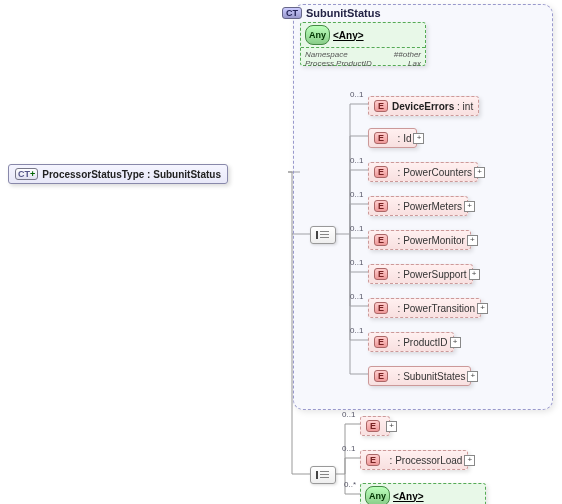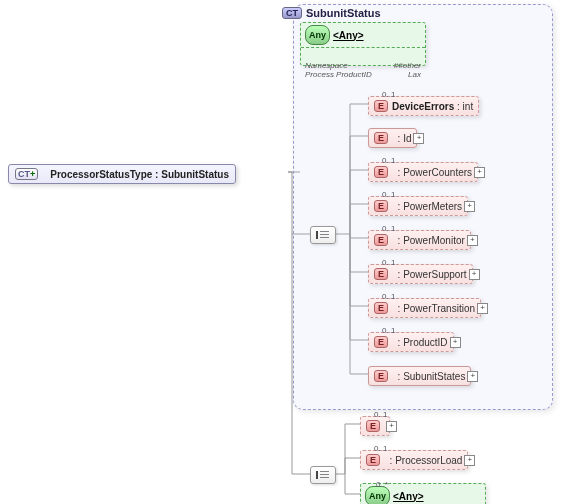--- a/index.html
+++ b/index.html
@@ -28,21 +28,21 @@
 }
 .ct-badge {
   display: inline-block;
   background: linear-gradient(#fff, #e0e0f0);
   border: 1px solid #778;
   border-radius: 3px;
   padding: 0 2px;
   font-size: 9px;
   font-weight: bold;
   color: #558;
-  margin-right: 12px;
+  margin-right: 4px;
 }
 .ct-badge .plus {
   color: #060;
   font-weight: bold;
 }
 .subunit-panel {
   position: absolute;
   left: 293px;
   top: 4px;
   width: 258px;
@@ -103,21 +103,21 @@
   color: #030;
   margin-right: 3px;
 }
 .any-label {
   font-weight: bold;
   font-size: 10px;
   text-decoration: underline;
 }
 .any-details {
   border-top: 1px dashed #5a5;
-  padding: 13px 4px;
+  padding: 2px 4px;
   font-size: 8px;
   color: #555;
   font-style: italic;
 }
 .any-details .row { display: flex; justify-content: space-between; }
 .sequence-icon {
   position: absolute;
   width: 24px;
   height: 16px;
   border: 1px solid #999;
@@ -172,21 +172,20 @@
   text-align: center;
 }
 .elem-type {
   font-weight: normal;
   color: #333;
 }
 .cardinality {
   position: absolute;
   font-size: 8px;
   color: #556;
-  margin-left: 32px;
 }
 .expand-plus {
   position: absolute;
   right: -8px;
   top: 50%;
   margin-top: -5px;
   width: 9px; height: 9px;
   border: 1px solid #888;
   background: #fff;
   font-size: 8px;

